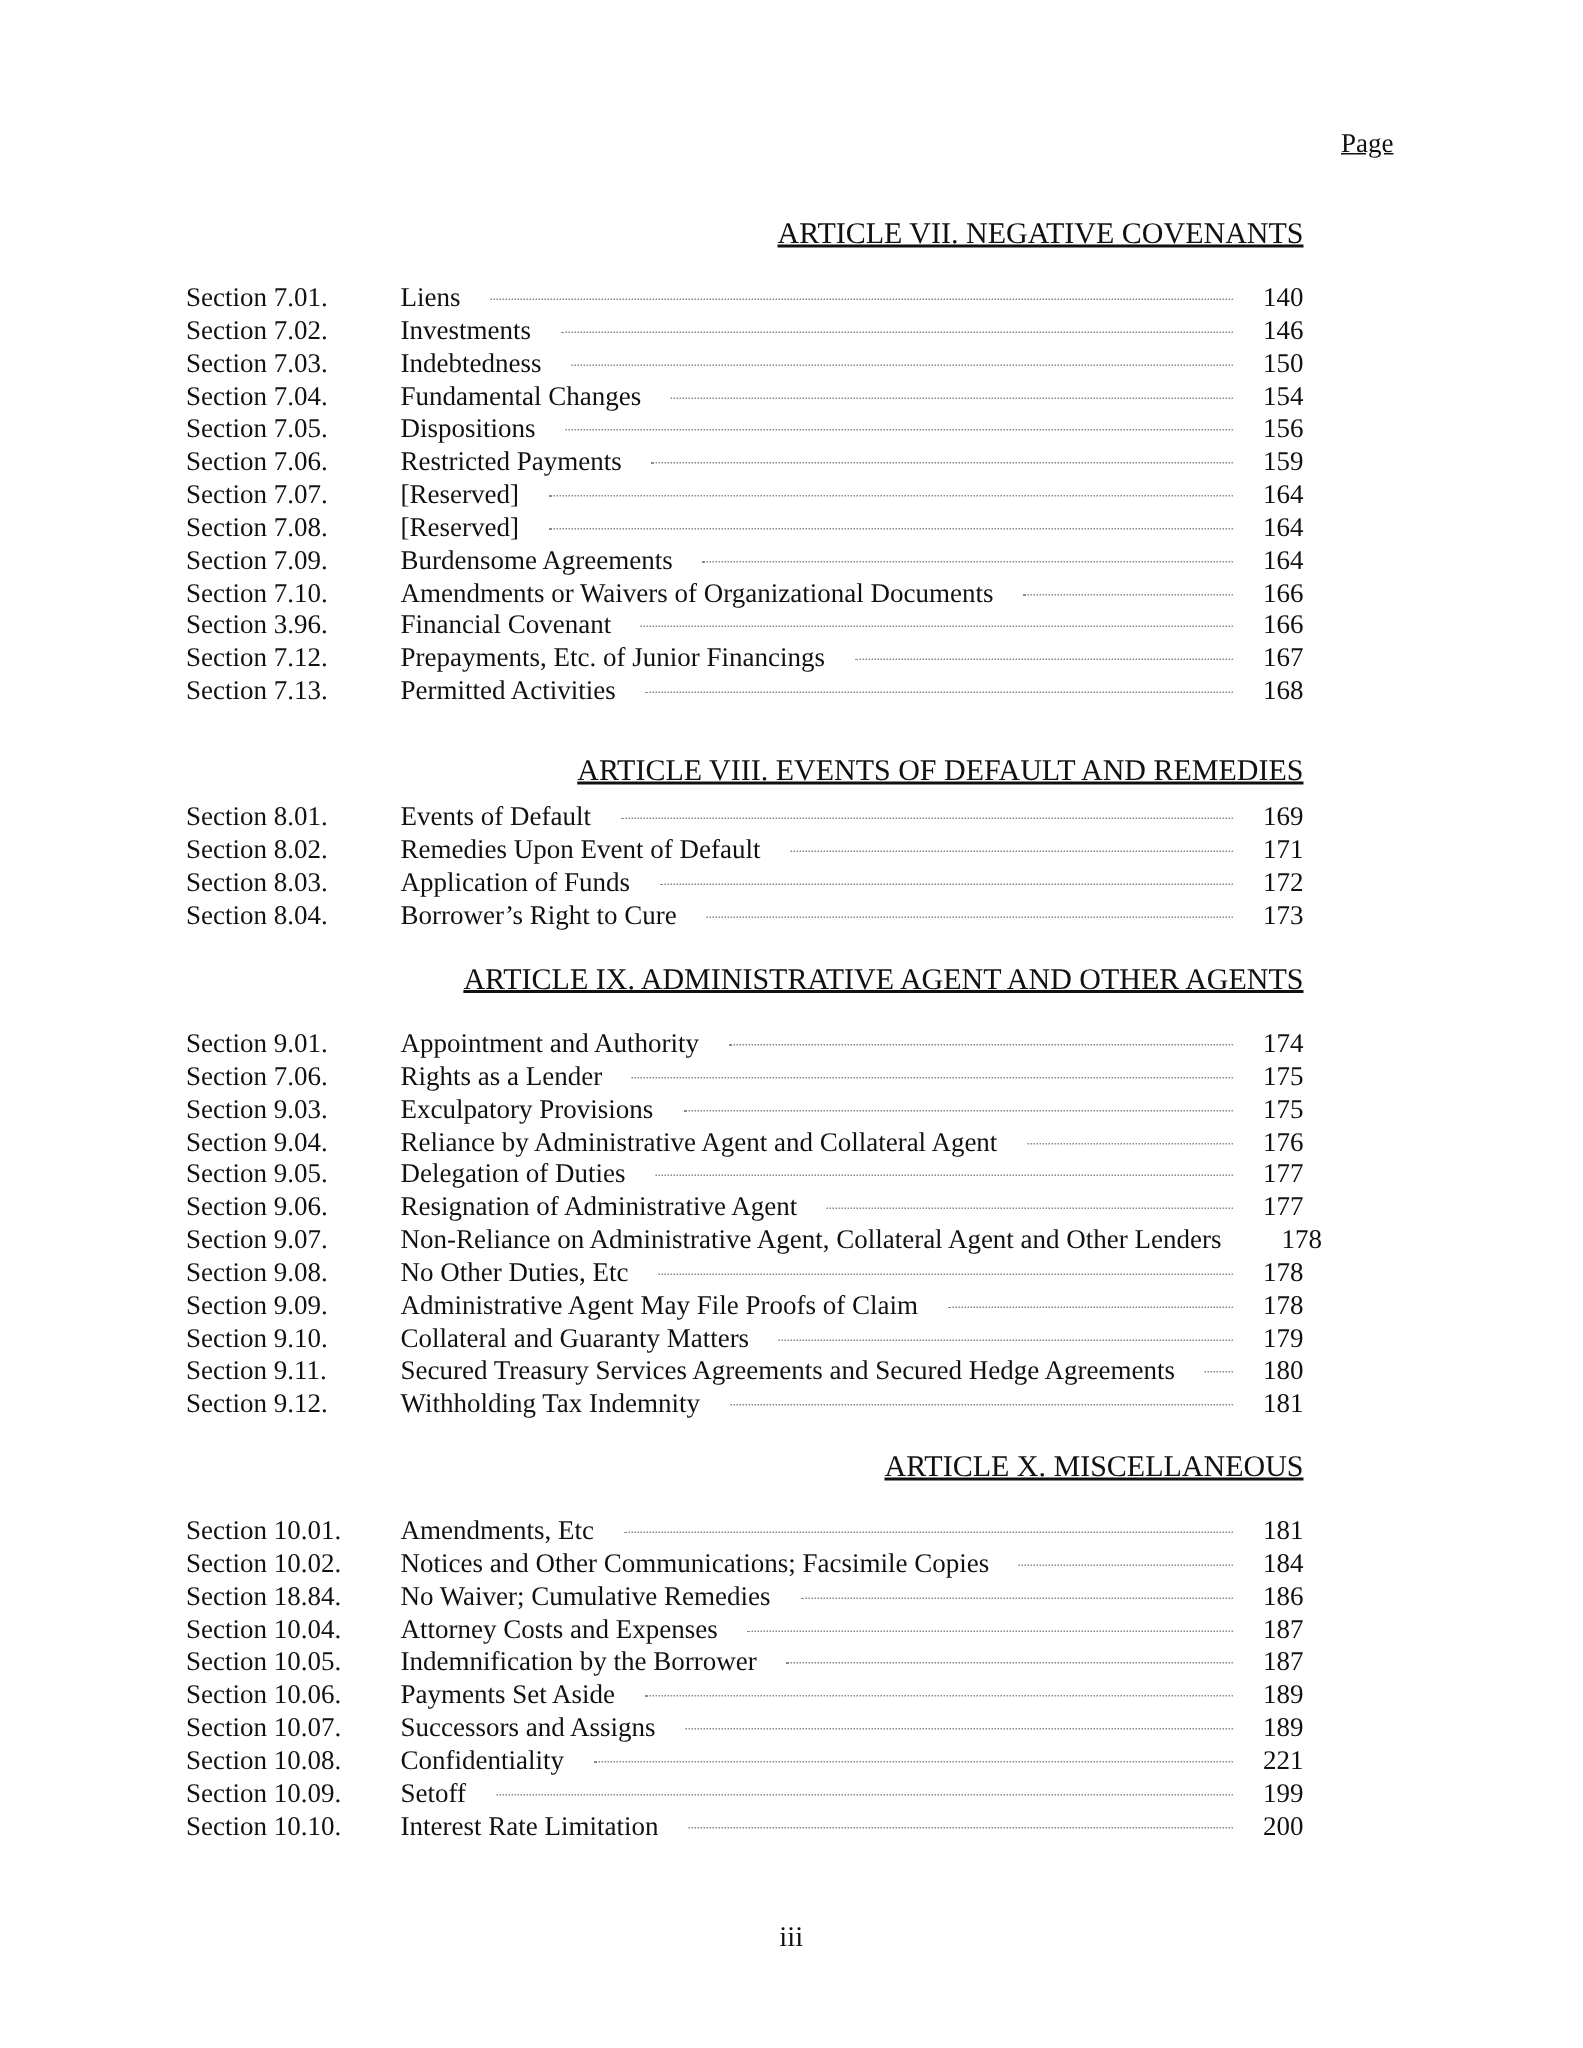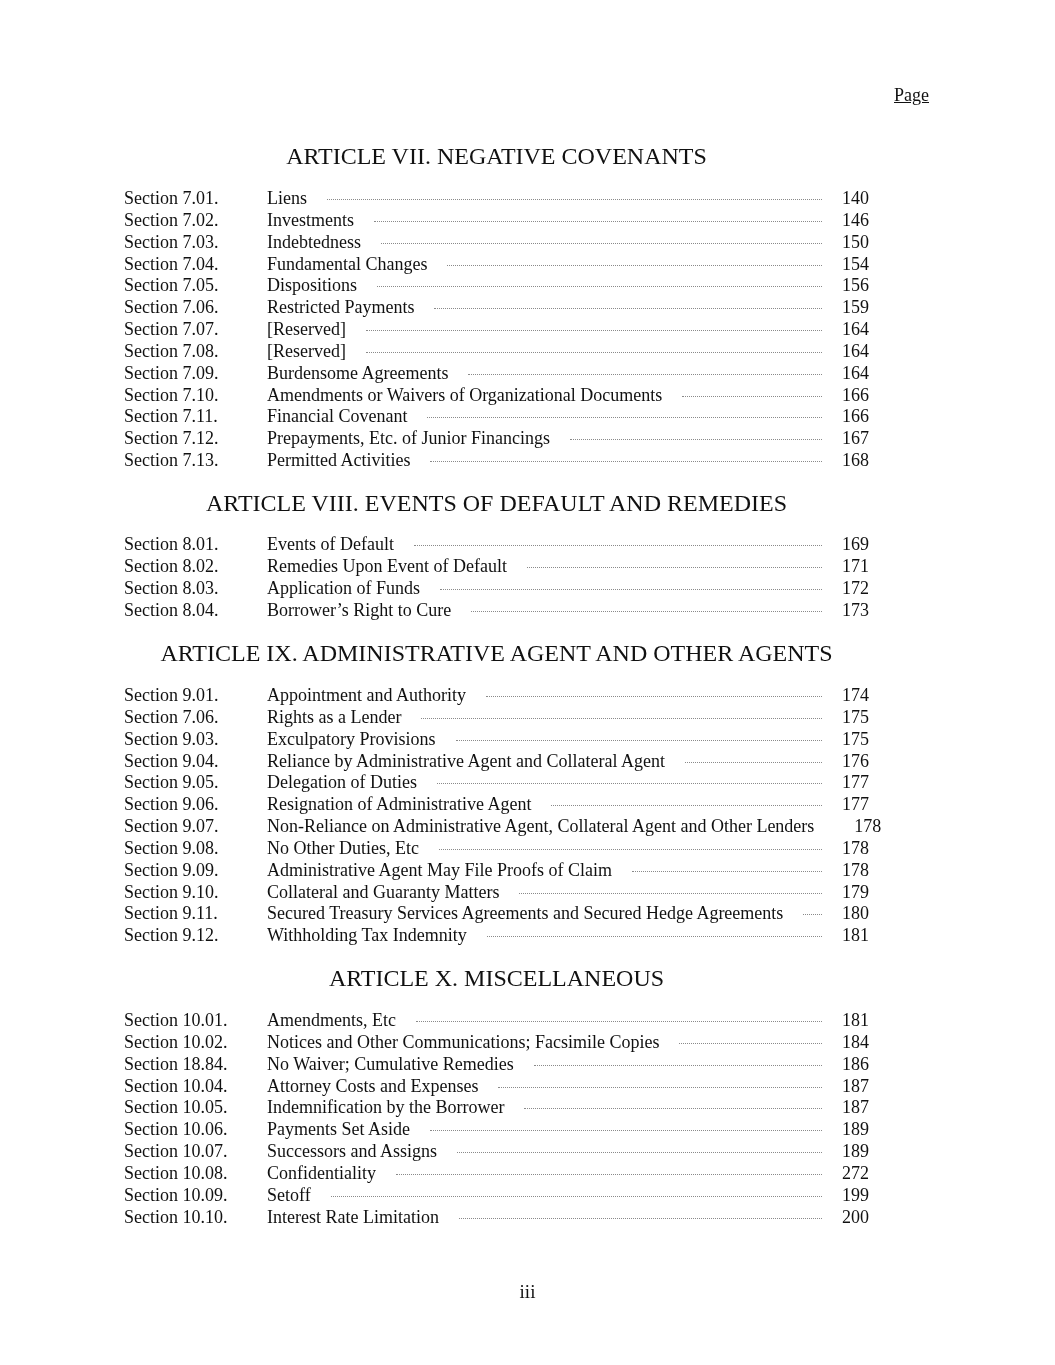--- a/index.html
+++ b/index.html
@@ -7,22 +7,22 @@
     width: 1055px; height: 1365px; position: relative; overflow: hidden;
     font-family: "Liberation Serif", "DejaVu Serif", serif;
     color: #111111; font-size: 18px;
   }
   .page-label {
     position: absolute; top: 84px; left: 894px;
     text-decoration: underline; font-size: 18px; line-height: 22px;
   }
   .toc { position: absolute; left: 124px; top: 0; width: 745px; }
   .article-heading {
-    position: absolute; left: 0; width: 745px; text-align: center;
-    font-size: 24px; line-height: 22px; letter-spacing: 0;
+    position: absolute; left: 0; width: 745px; text-align: right;
+    font-size: 20px; line-height: 22px; letter-spacing: 0; text-decoration: underline;
   }
   .section-list { position: absolute; left: 0; width: 745px; }
   .row {
     display: flex; align-items: baseline; height: 21.85px; line-height: 21.85px;
     white-space: nowrap;
     gap: 19px;
   }
   .sec-num { width: 124px; flex: 0 0 124px; }
   .sec-title { flex: 0 0 auto; font-family: Liberation Serif, serif; }
   .leader {
@@ -97,40 +97,40 @@
         <span class="leader"></span>
         <span class="pg">164</span>
       </div>
       <div class="row">
         <span class="sec-num">Section 7.10.</span>
         <span class="sec-title">Amendments or Waivers of Organizational Documents</span>
         <span class="leader"></span>
         <span class="pg">166</span>
       </div>
       <div class="row">
-        <span class="sec-num">Section 7.11.</span>
+        <span class="sec-num">Section 3.96.</span>
         <span class="sec-title">Financial Covenant</span>
         <span class="leader"></span>
         <span class="pg">166</span>
       </div>
       <div class="row">
         <span class="sec-num">Section 7.12.</span>
         <span class="sec-title">Prepayments, Etc. of Junior Financings</span>
         <span class="leader"></span>
         <span class="pg">167</span>
       </div>
       <div class="row">
         <span class="sec-num">Section 7.13.</span>
         <span class="sec-title">Permitted Activities</span>
         <span class="leader"></span>
         <span class="pg">168</span>
       </div>
     </div>
 
-  <div class="article-heading" style="top:492px">ARTICLE VIII. EVENTS OF DEFAULT AND REMEDIES</div>
+  <div class="article-heading" style="top:503px">ARTICLE VIII. EVENTS OF DEFAULT AND REMEDIES</div>
   <div class="section-list" id="list-1" style="top:534px">
       <div class="row">
         <span class="sec-num">Section 8.01.</span>
         <span class="sec-title">Events of Default</span>
         <span class="leader"></span>
         <span class="pg">169</span>
       </div>
       <div class="row">
         <span class="sec-num">Section 8.02.</span>
         <span class="sec-title">Remedies Upon Event of Default</span>
@@ -268,21 +268,21 @@
       <div class="row">
         <span class="sec-num">Section 10.07.</span>
         <span class="sec-title">Successors and Assigns</span>
         <span class="leader"></span>
         <span class="pg">189</span>
       </div>
       <div class="row">
         <span class="sec-num">Section 10.08.</span>
         <span class="sec-title">Confidentiality</span>
         <span class="leader"></span>
-        <span class="pg">272</span>
+        <span class="pg">221</span>
       </div>
       <div class="row">
         <span class="sec-num">Section 10.09.</span>
         <span class="sec-title">Setoff</span>
         <span class="leader"></span>
         <span class="pg">199</span>
       </div>
       <div class="row">
         <span class="sec-num">Section 10.10.</span>
         <span class="sec-title">Interest Rate Limitation</span>

